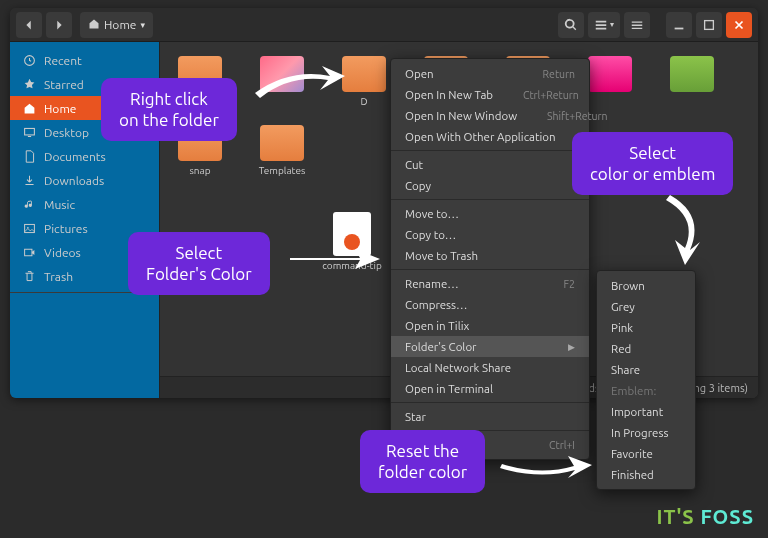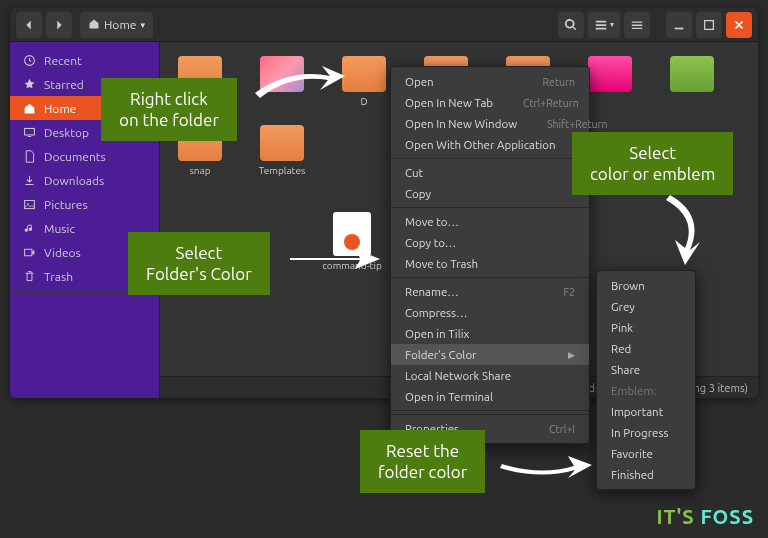--- a/index.html
+++ b/index.html
@@ -6,21 +6,21 @@
   body { background: #2b2b2b; width: 768px; height: 538px; overflow: hidden; position: relative; }
   .window { position: absolute; left: 10px; top: 8px; width: 748px; height: 390px; background: #333333; border-radius: 6px; box-shadow: 0 2px 10px rgba(0,0,0,.5); overflow: hidden; }
   .titlebar { height: 34px; background: #2c2c2c; display: flex; align-items: center; padding: 0 6px; gap: 4px; border-bottom: 1px solid #1e1e1e; }
   .tbtn { height: 26px; min-width: 26px; background: #3a3a3a; border-radius: 4px; display: flex; align-items: center; justify-content: center; color: #ccc; font-size: 12px; padding: 0 6px; }
   .tbtn svg { width: 14px; height: 14px; fill: #ccc; }
   .breadcrumb { display: flex; align-items: center; gap: 4px; background: #3a3a3a; border-radius: 4px; height: 26px; padding: 0 8px; color: #ddd; font-size: 12px; margin-left: 4px; }
   .spacer { flex: 1; }
   .tbtn.close { background: #e95420; }
   .tbtn.close svg { fill: #fff; }
   .body { display: flex; height: calc(100% - 34px); }
-  .sidebar { width: 150px; background: #4c1d95; padding: 6px 0; overflow: hidden; border-right: 1px solid #222; }
+  .sidebar { width: 150px; background: #0369a1; padding: 6px 0; overflow: hidden; border-right: 1px solid #222; }
   .side-item { display: flex; align-items: center; gap: 8px; padding: 5px 12px; color: #ccc; font-size: 12px; cursor: pointer; }
   .side-item.active { background: #e95420; color: #fff; }
   .side-item .icon { width: 14px; height: 14px; display: flex; align-items: center; justify-content: center; }
   .side-item .icon svg { width: 13px; height: 13px; fill: currentColor; }
   .side-sep { border-top: 1px solid #3a3a3a; margin: 4px 0; }
   .content { flex: 1; background: #333333; position: relative; padding: 14px 10px; }
   .grid { display: flex; flex-wrap: wrap; gap: 18px 22px; align-content: flex-start; }
   .folder { width: 60px; display: flex; flex-direction: column; align-items: center; gap: 4px; cursor: pointer; }
   .folder-icon { width: 44px; height: 36px; border-radius: 4px; position: relative; }
   .folder-icon.orange { background: linear-gradient(#f29b5f,#e57e3e); }
@@ -35,21 +35,21 @@
   .statusbar { position: absolute; bottom: 0; right: 0; left: 150px; height: 22px; background: #2c2c2c; color: #bbb; font-size: 11px; display: flex; align-items: center; justify-content: flex-end; padding: 0 10px; border-top: 1px solid #222; }
   
   .menu { position: absolute; background: #3c3c3c; border: 1px solid #222; border-radius: 4px; box-shadow: 0 4px 16px rgba(0,0,0,.6); font-size: 11.5px; color: #ddd; padding: 4px 0; z-index: 5; }
   .menu-item { display: flex; justify-content: space-between; align-items: center; padding: 4px 14px; gap: 30px; cursor: pointer; white-space: nowrap; }
   .menu-item:hover, .menu-item.highlight { background: #555; }
   .menu-item .shortcut { color: #888; font-size: 10.5px; }
   .menu-item .sub-arrow { color: #aaa; font-size: 9px; }
   .menu-item.disabled { color: #777; cursor: default; }
   .menu-sep { border-top: 1px solid #2a2a2a; margin: 3px 0; }
   
-  .callout { position: absolute; background: #4d7c0f; color: #fff; padding: 10px 18px; font-size: 17px; line-height: 1.25; text-align: center; border-radius: 0; z-index: 20; font-weight: 400; }
+  .callout { position: absolute; background: #6d28d9; color: #fff; padding: 10px 18px; font-size: 17px; line-height: 1.25; text-align: center; border-radius: 10px; z-index: 20; font-weight: 400; }
   .arrow-svg { position: absolute; z-index: 19; }
   .arrow-svg path { fill: #fff; }
   .logo { position: absolute; right: 14px; bottom: 10px; font-weight: 700; font-size: 20px; letter-spacing: 1px; }
   .logo .g { color: #8bc34a; }
   .logo .y { color: #5eead4; }
 </style>
 </head>
 <body>
 
 <div class="window">
@@ -155,38 +155,38 @@
           <span class="icon">
             <svg viewBox="0 0 16 16">
               <path d="M8 2v8m0 0l-3-3m3 3l3-3M3 13h10" stroke="currentColor" stroke-width="1.3" fill="none"></path>
             </svg>
           </span>
           <span>Downloads</span>
         </div>
       <div class="side-item">
           <span class="icon">
             <svg viewBox="0 0 16 16">
+              <path d="M6 3v7a2 2 0 11-1-1.7V5l6-1v5a2 2 0 11-1-1.7V3l-4 .7z"></path>
+            </svg>
+          </span>
+          <span>Music</span>
+        </div>
+      <div class="side-item">
+          <span class="icon">
+            <svg viewBox="0 0 16 16">
               <rect x="2" y="3" width="12" height="10" fill="none" stroke="currentColor" stroke-width="1.2"></rect>
               <circle cx="6" cy="7" r="1"></circle>
               <path d="M2 12l4-4 3 3 2-2 3 3" fill="none" stroke="currentColor"></path>
             </svg>
           </span>
           <span>Pictures</span>
         </div>
       <div class="side-item">
           <span class="icon">
             <svg viewBox="0 0 16 16">
-              <path d="M6 3v7a2 2 0 11-1-1.7V5l6-1v5a2 2 0 11-1-1.7V3l-4 .7z"></path>
-            </svg>
-          </span>
-          <span>Music</span>
-        </div>
-      <div class="side-item">
-          <span class="icon">
-            <svg viewBox="0 0 16 16">
               <rect x="2" y="4" width="9" height="8" fill="none" stroke="currentColor" stroke-width="1.2"></rect>
               <path d="M11 7l3-2v6l-3-2z"></path>
             </svg>
           </span>
           <span>Videos</span>
         </div>
       <div class="side-item">
           <span class="icon">
             <svg viewBox="0 0 16 16">
               <path d="M3 4h10M5 4v9h6V4M6 2h4v2" fill="none" stroke="currentColor" stroke-width="1.2"></path>
@@ -243,21 +243,21 @@
           </div>
         </div>
     </div>
   </div>
 
   <div class="statusbar">
     <span>"Downloads" selected (containing 3 items)</span>
   </div>
 </div>
 
-<div class="menu" id="ctx-menu" style="left:390px; top:66px; width:200px;">
+<div class="menu" id="ctx-menu" style="left:390px; top:58px; width:200px;">
     <div class="menu-item">
       <span>Open</span>
       <span class="shortcut">Return</span>
     </div>
     <div class="menu-item">
       <span>Open In New Tab</span>
       <span class="shortcut">Ctrl+Return</span>
     </div>
     <div class="menu-item">
       <span>Open In New Window</span>
@@ -298,20 +298,23 @@
       <span>Folder's Color</span>
       <span class="sub-arrow">▶</span>
     </div>
     <div class="menu-item">
       <span>Local Network Share</span>
     </div>
     <div class="menu-item">
       <span>Open in Terminal</span>
     </div>
     <div class="menu-sep"></div>
+    <div class="menu-item">
+      <span>Star</span>
+    </div>
     <div class="menu-sep"></div>
     <div class="menu-item">
       <span>Properties</span>
       <span class="shortcut">Ctrl+I</span>
     </div>
   </div>
 
 <div class="menu" id="sub-menu" style="left:596px; top:270px; width:100px;">
     <div class="menu-item">
       <span>Brown</span>

